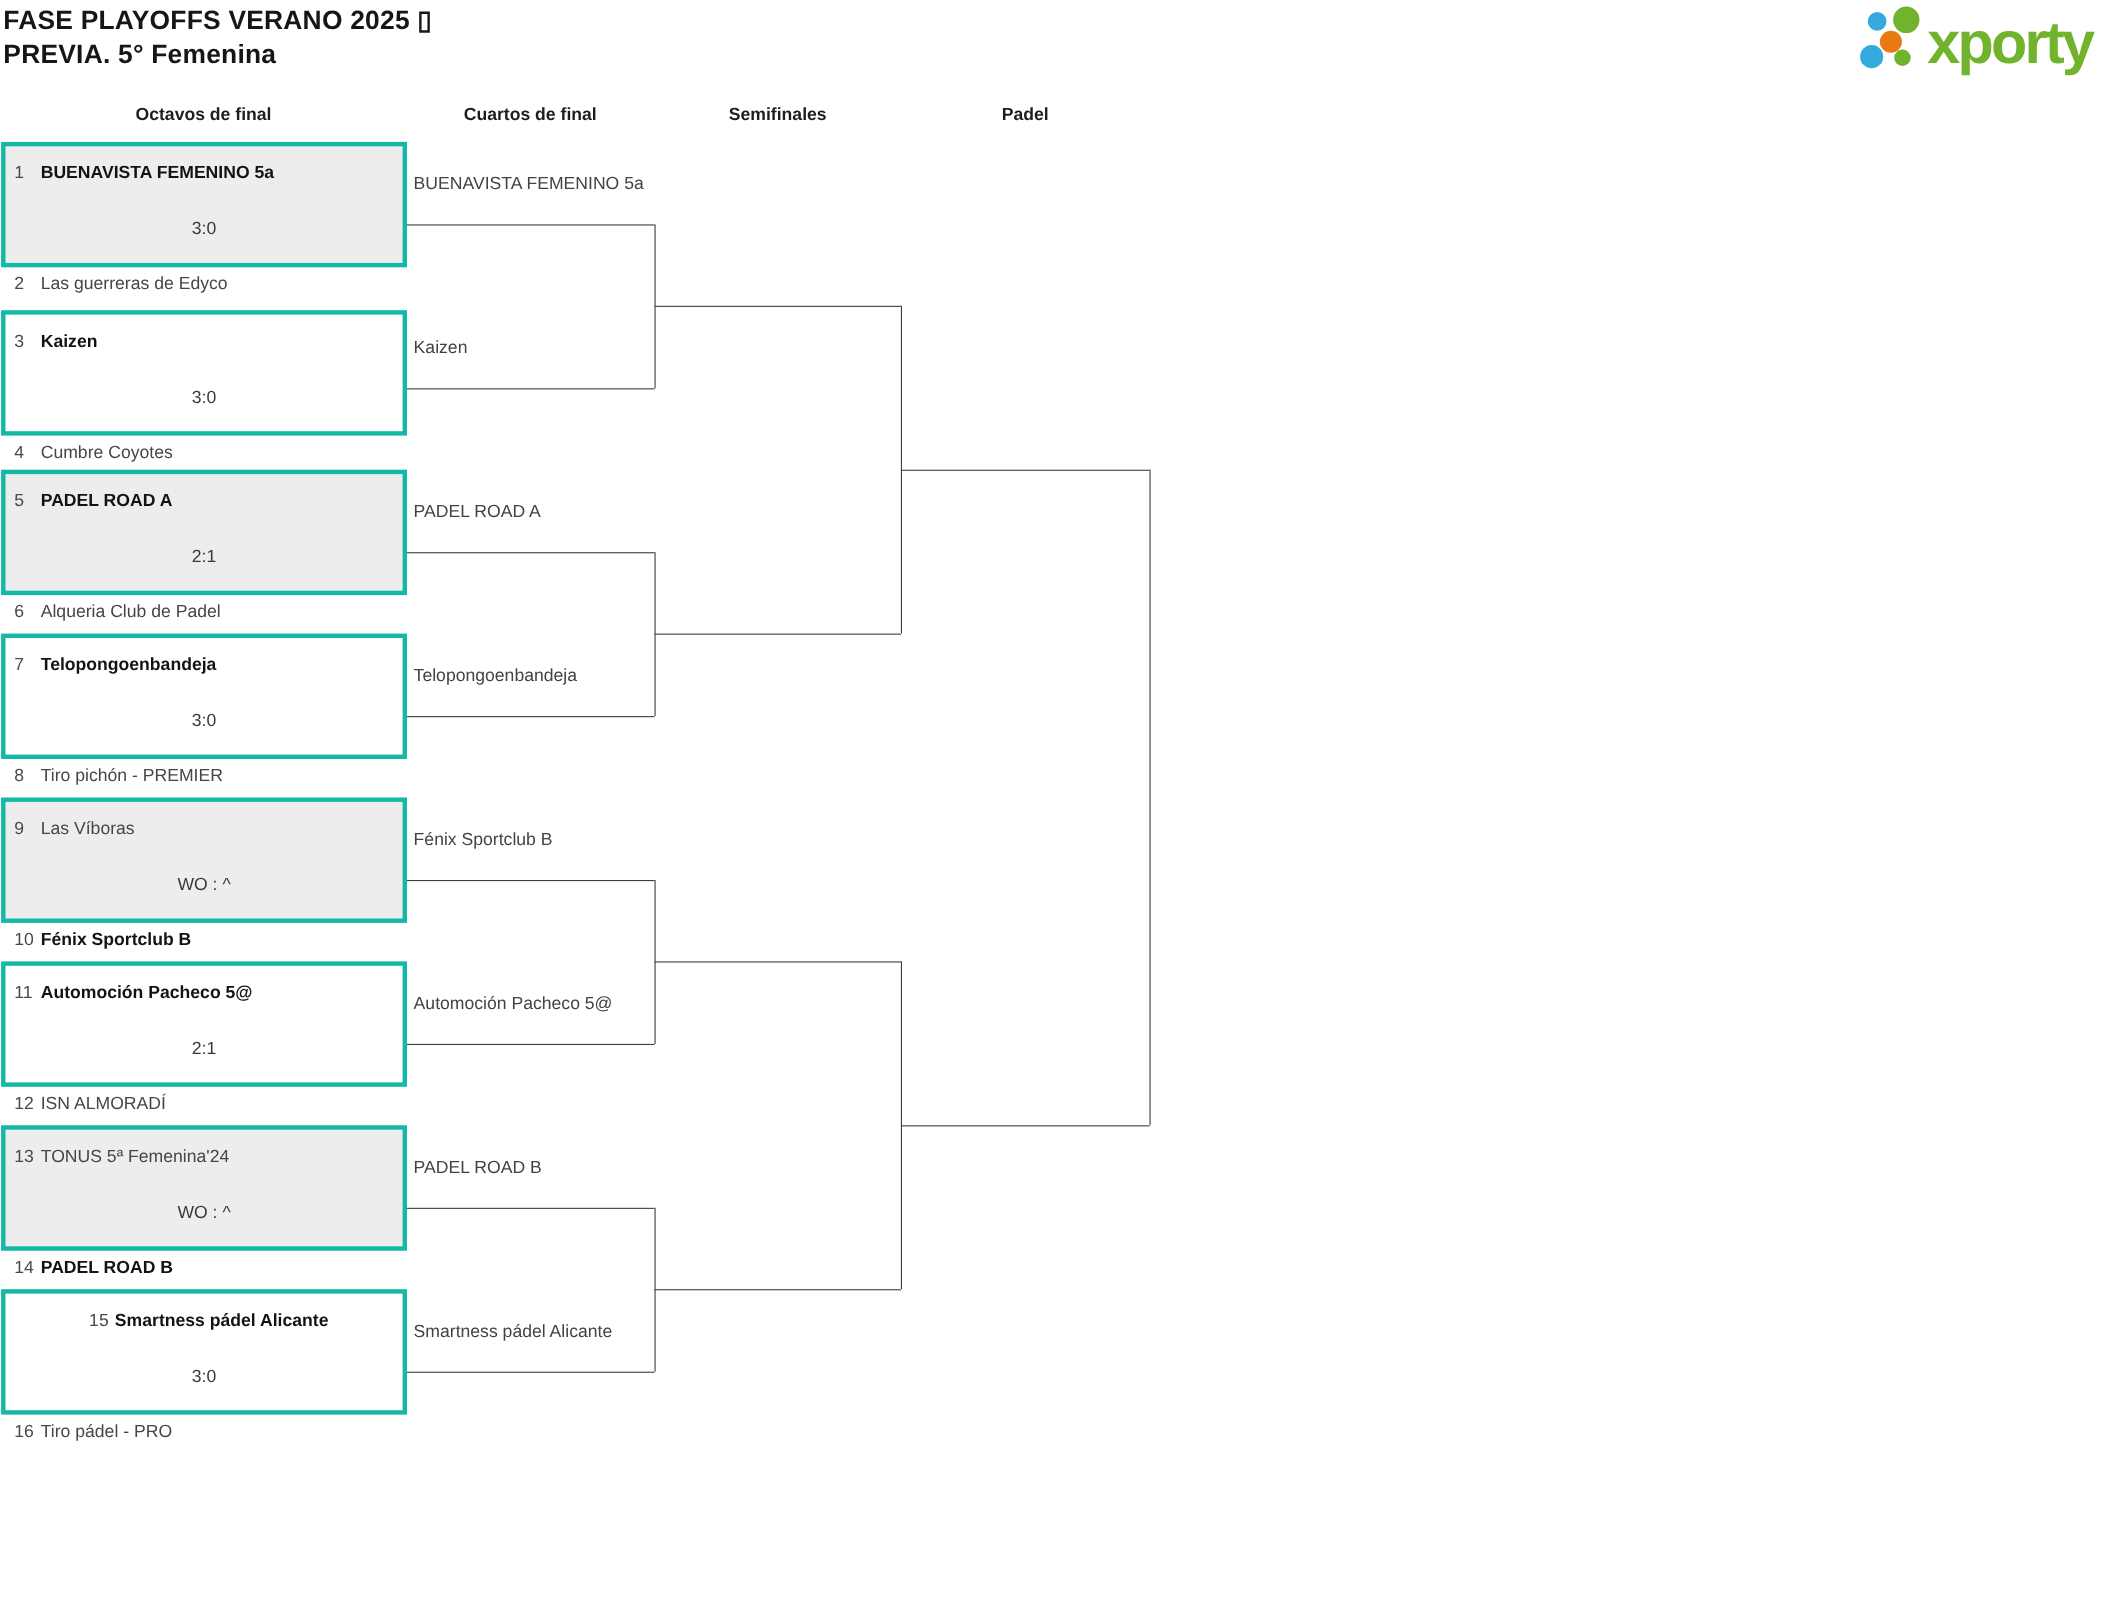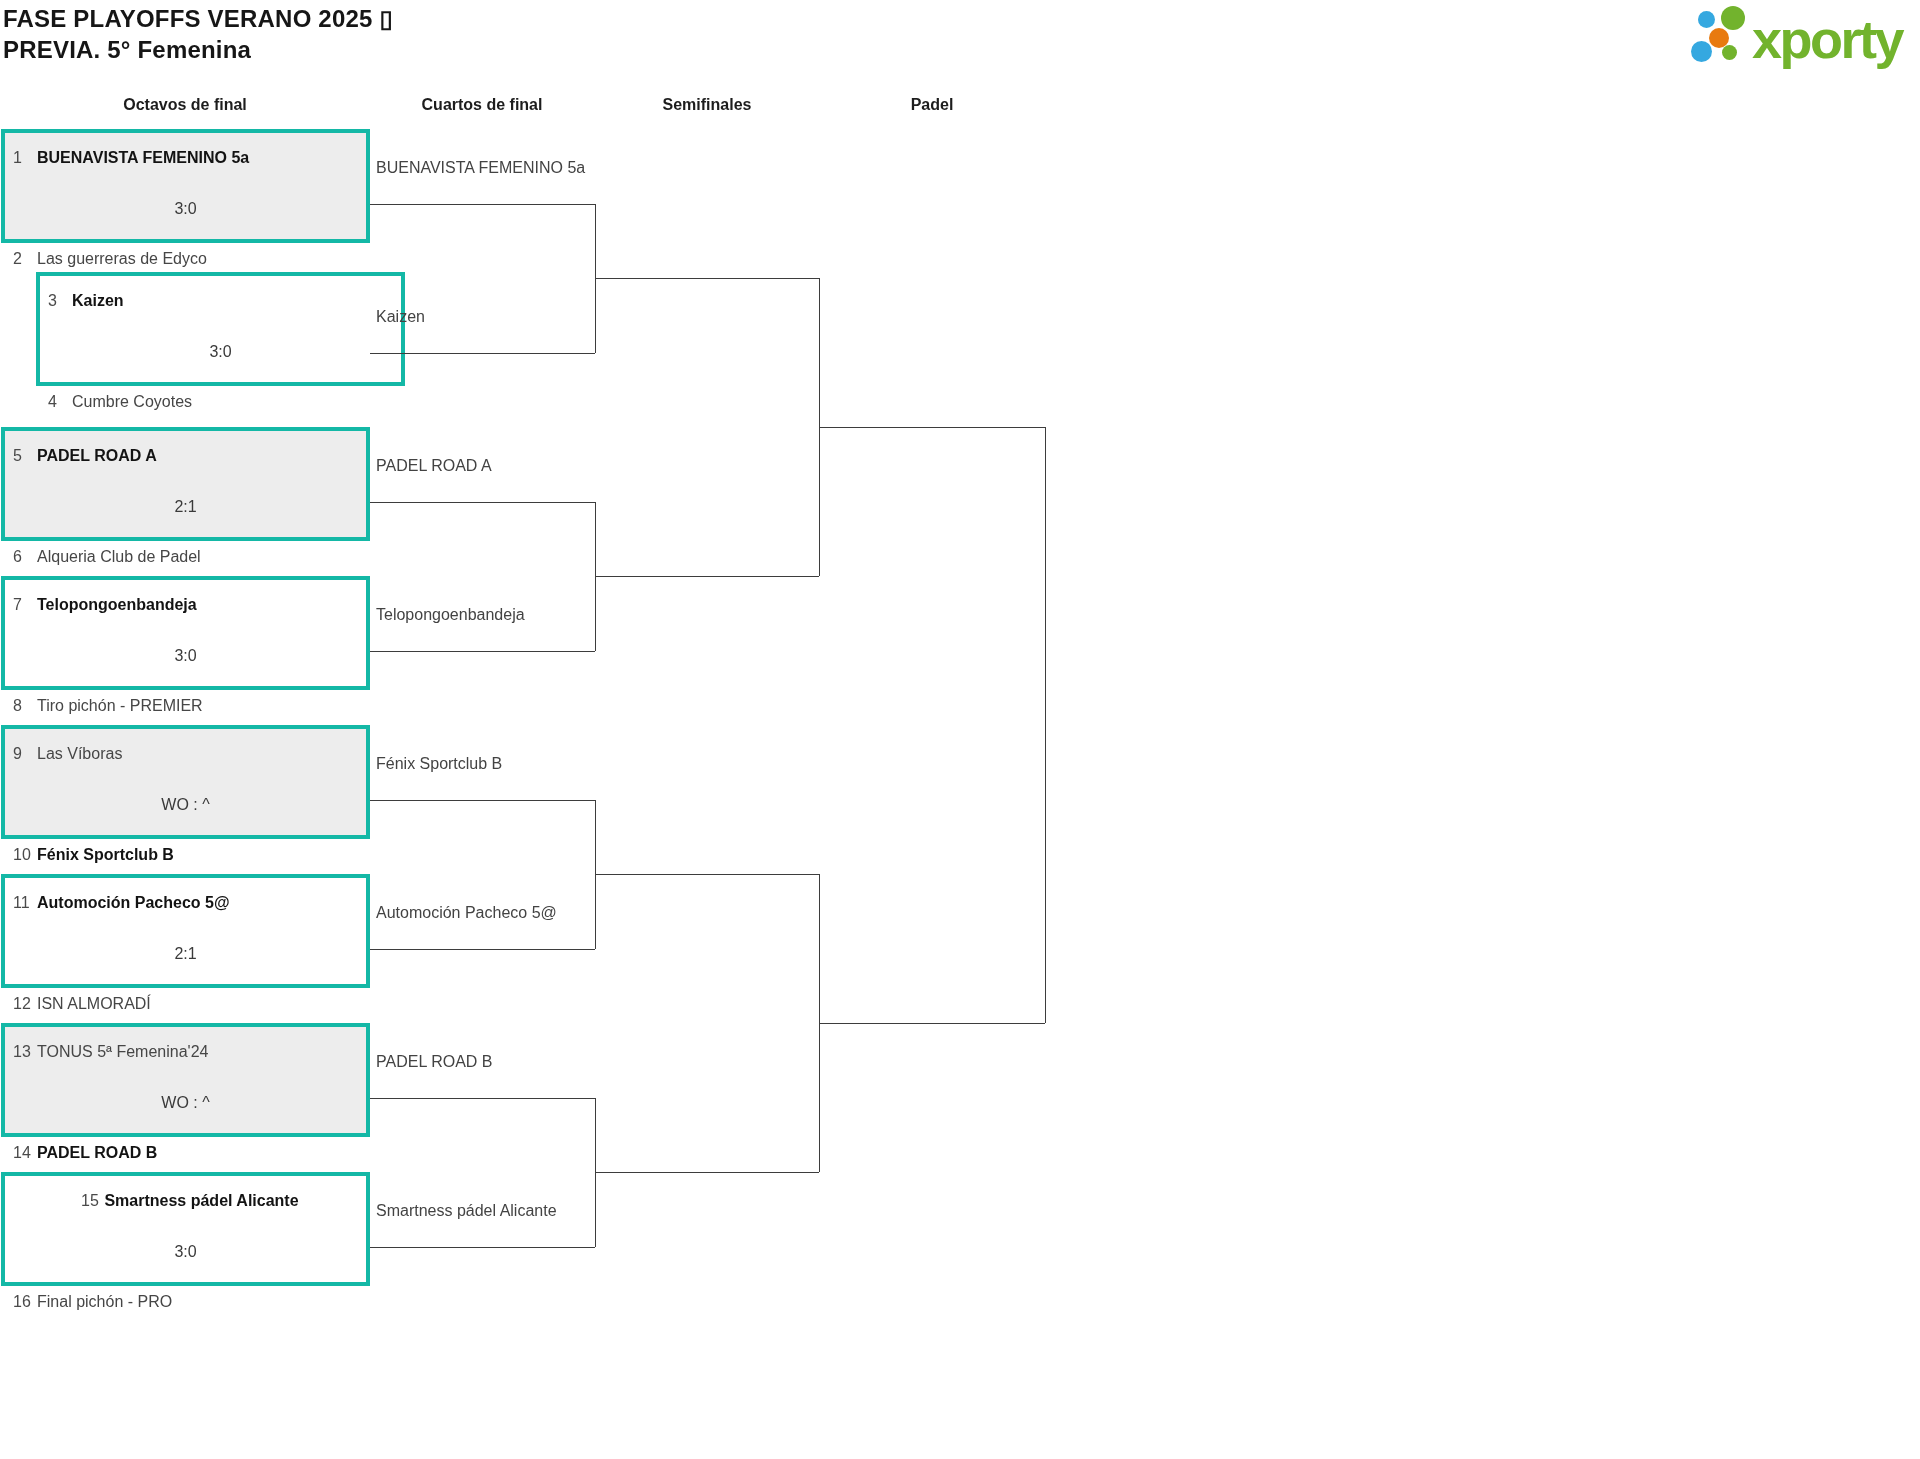--- a/index.html
+++ b/index.html
@@ -47,21 +47,21 @@
       <div class="round-header" style="left: 482px;">Cuartos de final</div>
       <div class="round-header" style="left: 707px;">Semifinales</div>
       <div class="round-header" style="left: 932px;">Padel</div>
     </div>
   <div id="bracket">
       <div class="match-box shaded" style="top: 129px;">
         <div class="team-row winner" style="top: 14px;"><div class="seed">1</div><div class="tname" style="margin-left: 5px; display: inline-block;">BUENAVISTA FEMENINO 5a</div></div>
         <div class="score-row" style="top: 65px;">3:0</div>
         <div class="team-row" style="top: 115px;"><div class="seed">2</div><div class="tname" style="margin-left: 5px; display: inline-block;">Las guerreras de Edyco</div></div>
       </div>
-      <div class="match-box" style="top: 272px; margin-left: 35px;">
+      <div class="match-box" style="top: 282px;">
         <div class="team-row winner" style="top: 14px;"><div class="seed">3</div><div class="tname" style="margin-left: 5px; display: inline-block;">Kaizen</div></div>
         <div class="score-row" style="top: 65px;">3:0</div>
         <div class="team-row" style="top: 115px;"><div class="seed">4</div><div class="tname" style="margin-left: 5px; display: inline-block;">Cumbre Coyotes</div></div>
       </div>
       <div class="match-box shaded" style="top: 427px; padding-left: 22px;">
         <div class="team-row winner" style="top: 14px;"><div class="seed">5</div><div class="tname" style="margin-left: 5px; display: inline-block;">PADEL ROAD A</div></div>
         <div class="score-row" style="top: 65px;">2:1</div>
         <div class="team-row" style="top: 115px;"><div class="seed">6</div><div class="tname" style="margin-left: 5px; display: inline-block;">Alqueria Club de Padel</div></div>
       </div>
       <div class="match-box" style="top: 576px; padding-left: 17px;">
@@ -80,21 +80,21 @@
         <div class="team-row" style="top: 115px;"><div class="seed">12</div><div class="tname" style="margin-left: 5px; display: inline-block;">ISN ALMORADÍ</div></div>
       </div>
       <div class="match-box shaded" style="top: 1023px;">
         <div class="team-row" style="top: 14px;"><div class="seed">13</div><div class="tname" style="margin-left: 5px; display: inline-block;">TONUS 5ª Femenina'24</div></div>
         <div class="score-row" style="top: 65px;">WO : ^</div>
         <div class="team-row winner" style="top: 115px;"><div class="seed">14</div><div class="tname" style="margin-left: 5px; display: inline-block;">PADEL ROAD B</div></div>
       </div>
       <div class="match-box" style="top: 1172px;">
         <div class="team-row winner" style="top: 14px; text-align: center;"><div class="seed">15</div><div class="tname" style="margin-left: 5px; display: inline-block;">Smartness pádel Alicante</div></div>
         <div class="score-row" style="top: 65px;">3:0</div>
-        <div class="team-row" style="top: 115px;"><div class="seed">16</div><div class="tname" style="margin-left: 5px; display: inline-block;">Final pichón - PRO</div></div>
+        <div class="team-row" style="top: 115px;"><div class="seed">16</div><div class="tname" style="margin-left: 5px; display: inline-block;">Tiro pádel - PRO</div></div>
       </div>
       <div class="adv-label" style="top: 156.5px;">BUENAVISTA FEMENINO 5a</div>
       <div class="bl" style="left: 370px; top: 203.5px; width: 225px; height: 1px; background: rgb(61, 61, 61);"></div>
       <div class="adv-label" style="top: 305.5px;">Kaizen</div>
       <div class="bl" style="left: 370px; top: 352.5px; width: 225px; height: 1px; background: rgb(61, 61, 61);"></div>
       <div class="adv-label" style="top: 454.5px;">PADEL ROAD A</div>
       <div class="bl" style="left: 370px; top: 501.5px; width: 225px; height: 1px; background: rgb(61, 61, 61);"></div>
       <div class="adv-label" style="top: 603.5px;">Telopongoenbandeja</div>
       <div class="bl" style="left: 370px; top: 650.5px; width: 225px; height: 1px; background: rgb(61, 61, 61);"></div>
       <div class="adv-label" style="top: 752.5px;">Fénix Sportclub B</div>

